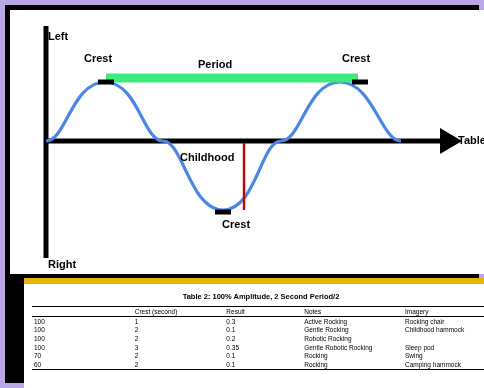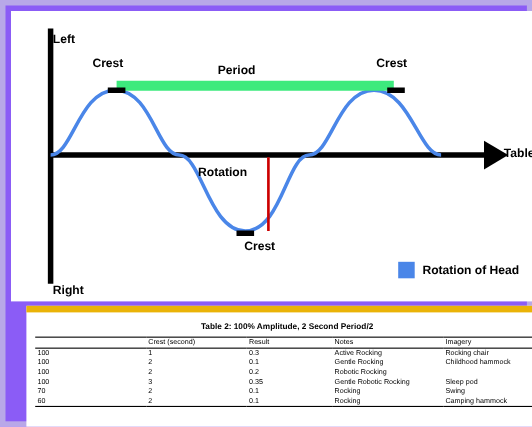--- a/index.html
+++ b/index.html
@@ -5,21 +5,21 @@
   html,body{margin:0;padding:0;}
   body{
     width:484px;height:388px;
     background:#ffffff;
     font-family:"Liberation Sans", sans-serif;
     overflow:hidden;
   }
   #page{
     position:relative;
     width:484px;height:388px;
-    background:#8b5cf6;
+    background:#000000;
     box-sizing:border-box;
     border:5px solid #b8a8e8;
   }
   
   #chart-panel{
     position:absolute;
     left:5px;top:5px;
     width:474px;height:264px;
     background:#ffffff;
     box-sizing:border-box;
@@ -125,29 +125,25 @@
       <line x1="205" y1="202" x2="221" y2="202" stroke="#000000" stroke-width="5"></line>
 
       <line x1="234" y1="133" x2="234" y2="200" stroke="#cc0000" stroke-width="2.4"></line>
     </svg>
 
     <div class="axis-label" id="label-left">Left</div>
     <div class="axis-label" id="label-right">Right</div>
     <div class="axis-label" id="label-time">Table</div>
 
     <div class="axis-label" id="label-period">Period</div>
-    <div class="axis-label" id="label-amplitude">Rotation</div>
+    <div class="axis-label" id="label-amplitude">Childhood</div>
     <div class="axis-label" id="label-crest-1">Crest</div>
     <div class="axis-label" id="label-crest-2">Crest</div>
     <div class="axis-label" id="label-crest-3">Crest</div>
 
-    <div id="legend">
-      <div id="legend-swatch"></div>
-      <div id="legend-text">Rotation of Head</div>
-    </div>
   </div>
 
   <div id="table-panel">
     <div id="table-caption">Table 2: 100% Amplitude, 2 Second Period/2</div>
     <table>
       <colgroup>
         <col class="c0">
           <col class="c1">
           <col class="c2">
           <col class="c3">

